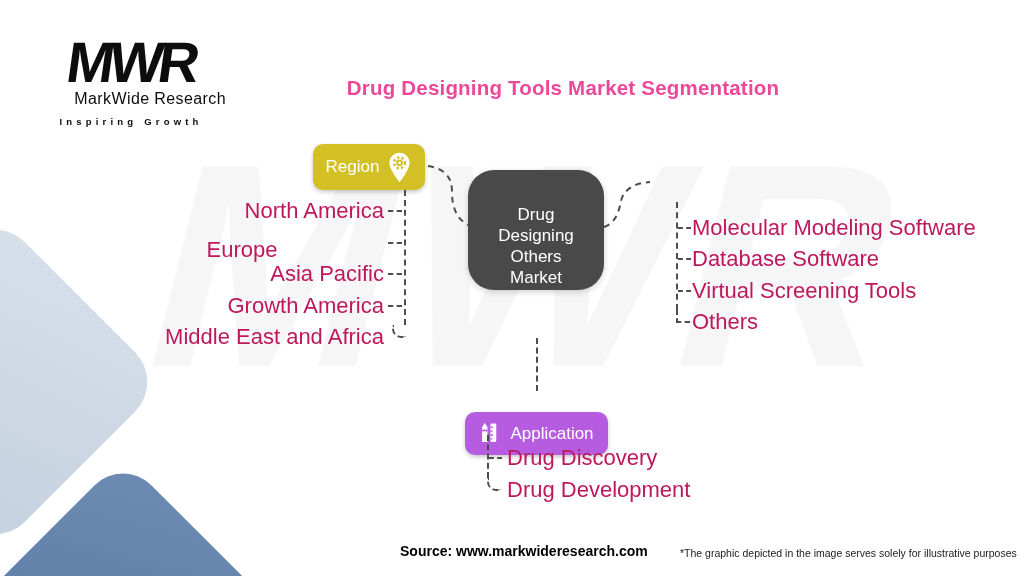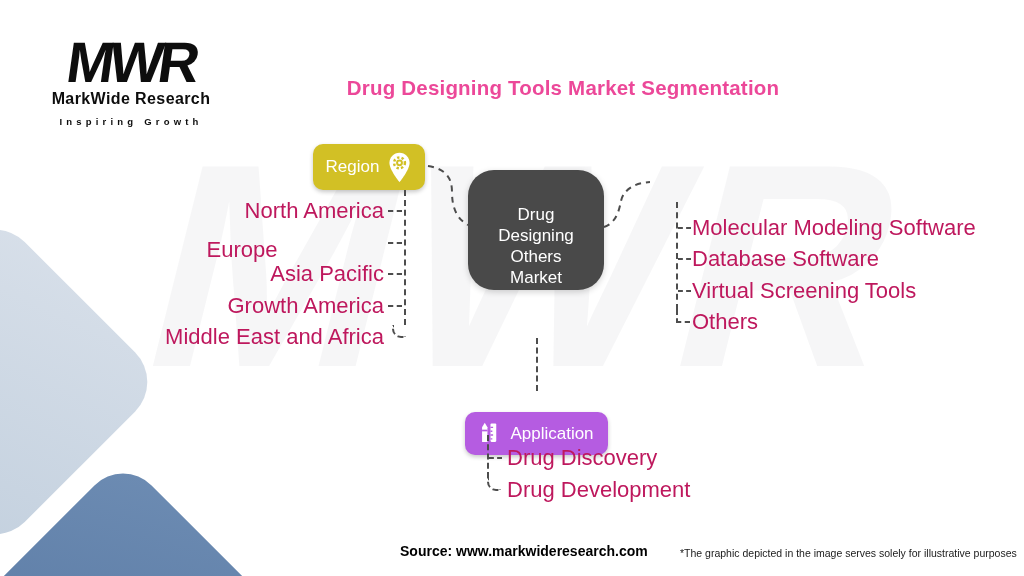--- a/index.html
+++ b/index.html
@@ -22,21 +22,21 @@
     font-size:290px;font-weight:900;letter-spacing:6px;line-height:290px;
     color:rgba(90,100,115,0.055);transform:skewX(-14deg);
     font-family:"Liberation Sans",sans-serif;user-select:none;text-align:center;
   }
   
   .logo{position:absolute;z-index:3;left:36px;top:32px;width:190px;text-align:center;color:#0d0d0d;}
   .logo-acronym{
     font-size:57px;font-weight:900;letter-spacing:-5px;line-height:60px;
     transform:skewX(-8deg);font-family:"Liberation Sans",sans-serif;
   }
-  .logo-name{font-size:16px;font-weight:bold;letter-spacing:0.4px;margin-top:-2px;}
+  .logo-name{font-size:16px;font-weight:normal;letter-spacing:0.4px;margin-top:-2px;text-align:right;}
   .logo-tagline{font-size:9.5px;font-weight:bold;letter-spacing:4.2px;margin-top:8px;}
   
   .title{
     position:absolute;z-index:3;left:103px;top:76px;width:920px;text-align:center;
     font-size:20.5px;font-weight:bold;color:#ec4899;letter-spacing:0.2px;
   }
   
   .center-node{
     position:absolute;z-index:3;left:468px;top:170px;width:136px;height:120px;
     background:#494949;border-radius:26px;display:flex;flex-direction:column;

